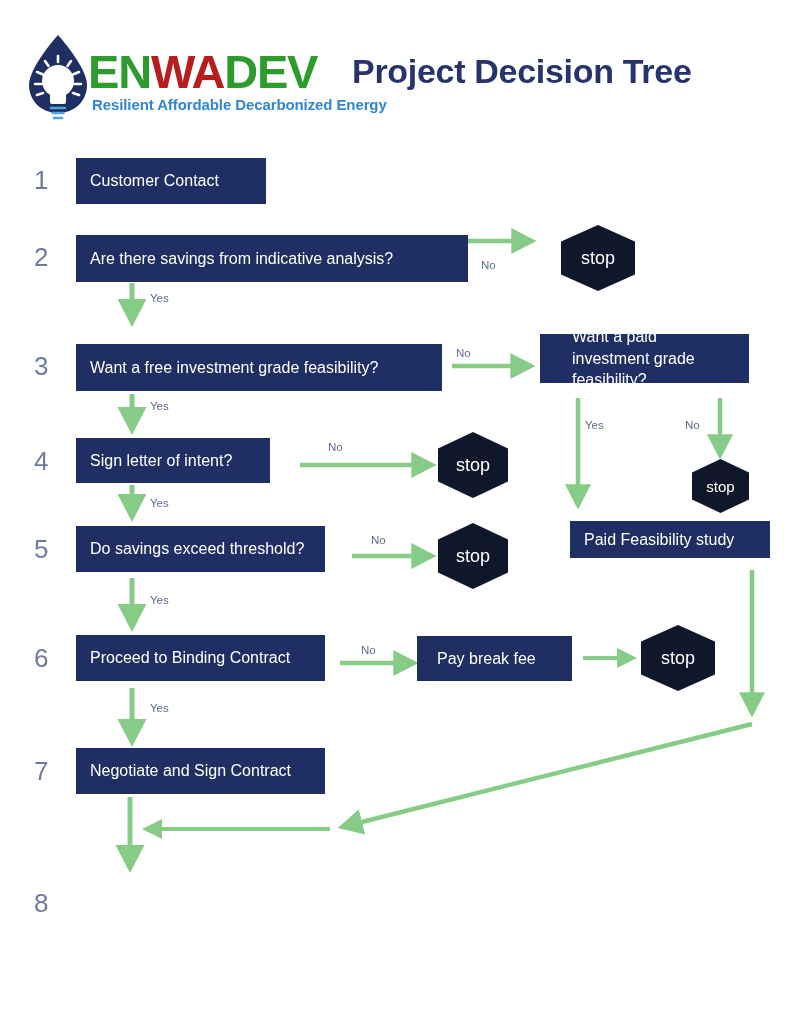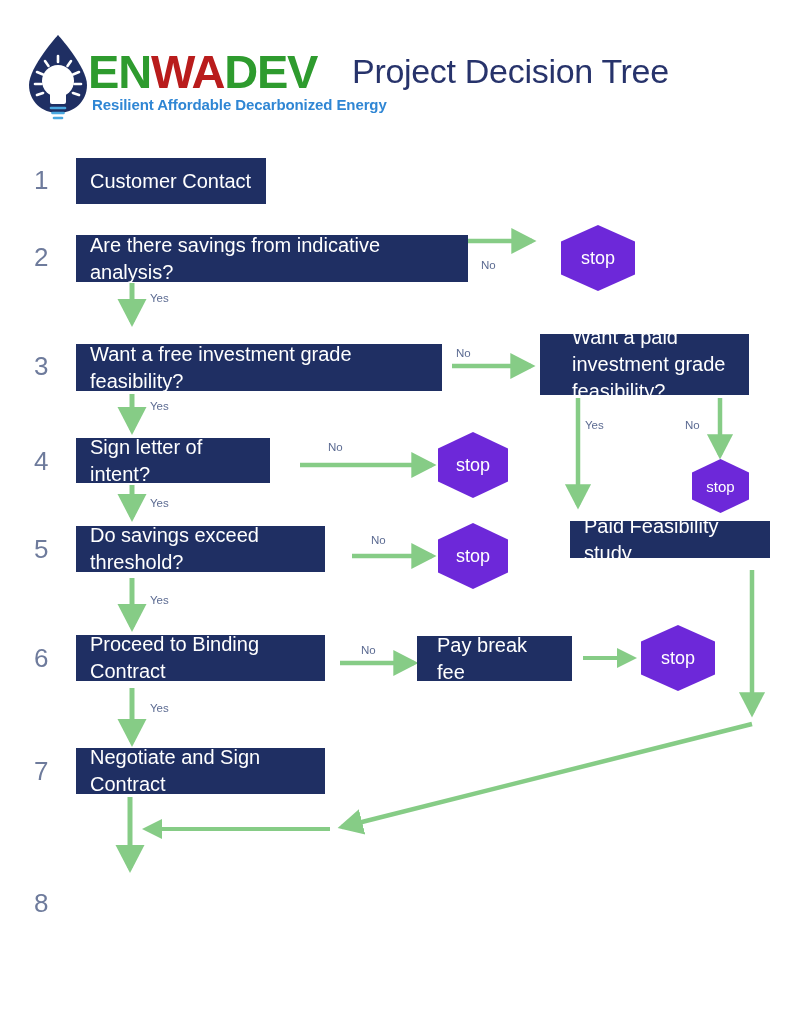--- a/index.html
+++ b/index.html
@@ -33,47 +33,47 @@
   }
   #logo-word .g { color: #2e9b2e; }
   #logo-word .n { color: #b91c1c; }
   #logo-tag {
     position: absolute; left: 92px; top: 96px;
     font-size: 15px; font-weight: bold; color: #2f86d4;
     letter-spacing: -0.1px; white-space: nowrap;
   }
   #page-title {
     position: absolute; left: 352px; top: 52px;
-    font-size: 34px; font-weight: normal; color: #27336b;
+    font-size: 34px; font-weight: bold; color: #27336b;
     letter-spacing: -0.3px; white-space: nowrap;
   }
 
   
   .step-num {
     position: absolute;
     font-size: 26px;
     color: #6e7b9c;
     font-weight: normal;
     line-height: 1;
   }
   .box {
     position: absolute;
     background: #1f2f63;
     color: #ffffff;
-    font-size: 20px;
+    font-size: 16px;
     display: flex;
     align-items: center;
     box-sizing: border-box;
     padding: 0 14px;
     line-height: 1.35;
   }
   .box.two-line { align-items: center; }
   .hex {
     position: absolute;
-    background: #6d28d9;
+    background: #0f172a;
     color: #ffffff;
     display: flex;
     align-items: center;
     justify-content: center;
     font-size: 18px;
     -webkit-clip-path: polygon(50% 0%, 100% 25%, 100% 75%, 50% 100%, 0% 75%, 0% 25%);
     clip-path: polygon(50% 0%, 100% 25%, 100% 75%, 50% 100%, 0% 75%, 0% 25%);
   }
   .edge-label {
     position: absolute;
@@ -186,21 +186,21 @@
 
   <div class="box" style="left:76px; top:438px; width:194px; height:45px;">Sign letter of intent?</div>
 
   <div class="box" style="left:76px; top:526px; width:249px; height:46px;">Do savings exceed threshold?</div>
 
   <div class="box" style="left:76px; top:635px; width:249px; height:46px;">Proceed to Binding Contract</div>
 
   <div class="box" style="left:76px; top:748px; width:249px; height:46px;">Negotiate and Sign Contract</div>
 
 
-  <div class="box two-line" style="left:540px; top:334px; width:209px; height:61px;padding-left:32px;">Want a paid investment grade feasibility?</div>
+  <div class="box two-line" style="left:540px; top:334px; width:209px; height:49px;padding-left:32px;">Want a paid investment grade feasibility?</div>
 
   <div class="box" style="left:570px; top:521px; width:200px; height:37px;">Paid Feasibility study</div>
 
   <div class="box" style="left:417px; top:636px; width:155px; height:45px;padding-left:20px;">Pay break fee</div>
 
   <div class="hex" style="left:561px; top:225px; width:74px; height:66px;">stop</div>
 
   <div class="hex" style="left:438px; top:432px; width:70px; height:66px;">stop</div>
 
   <div class="hex" style="left:438px; top:523px; width:70px; height:66px;">stop</div>

